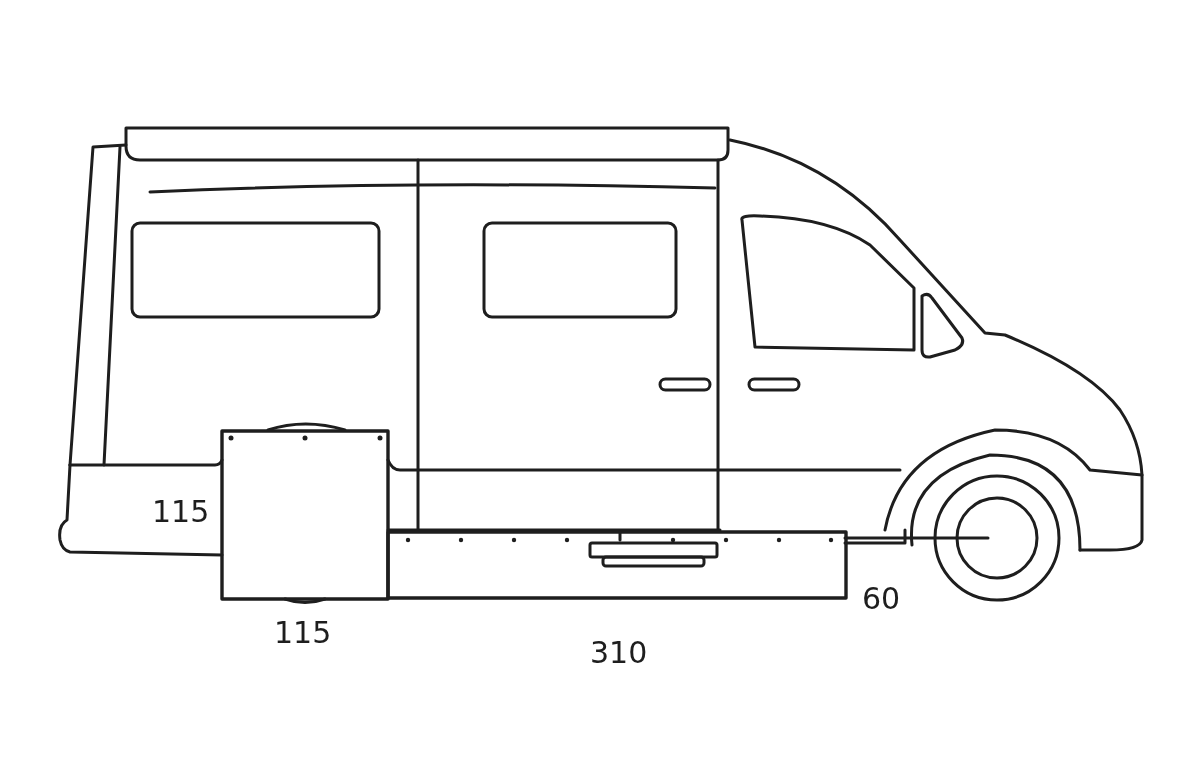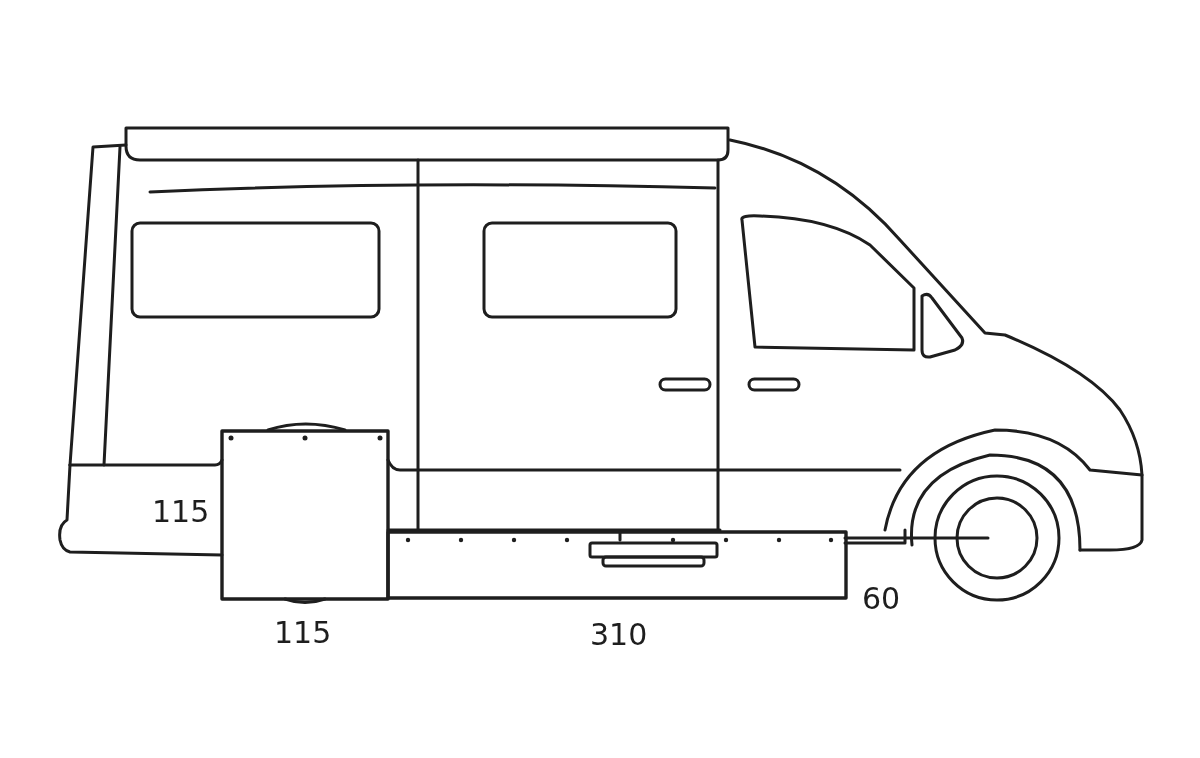--- a/index.html
+++ b/index.html
@@ -92,14 +92,14 @@
     <circle class="dot" cx="779" cy="540" r="2.2"></circle>
     <circle class="dot" cx="831" cy="540" r="2.2"></circle>
     <path class="ln" d="M620 532 L620 540"></path>
     <rect class="ln" x="590" y="543" width="127" height="14" rx="2"></rect>
     <rect class="ln" x="603" y="557" width="101" height="9" rx="3"></rect>
   </g>
 </svg>
 
 <div class="label" style="left:152px; top:494px;">115</div>
 <div class="label" style="left:274px; top:615px;">115</div>
-<div class="label" style="left:590px; top:617px;">310</div>
+<div class="label" style="left:590px; top:635px;">310</div>
 <div class="label" style="left:862px; top:565px;margin-top:16px;">60</div>
 
 </body></html>

